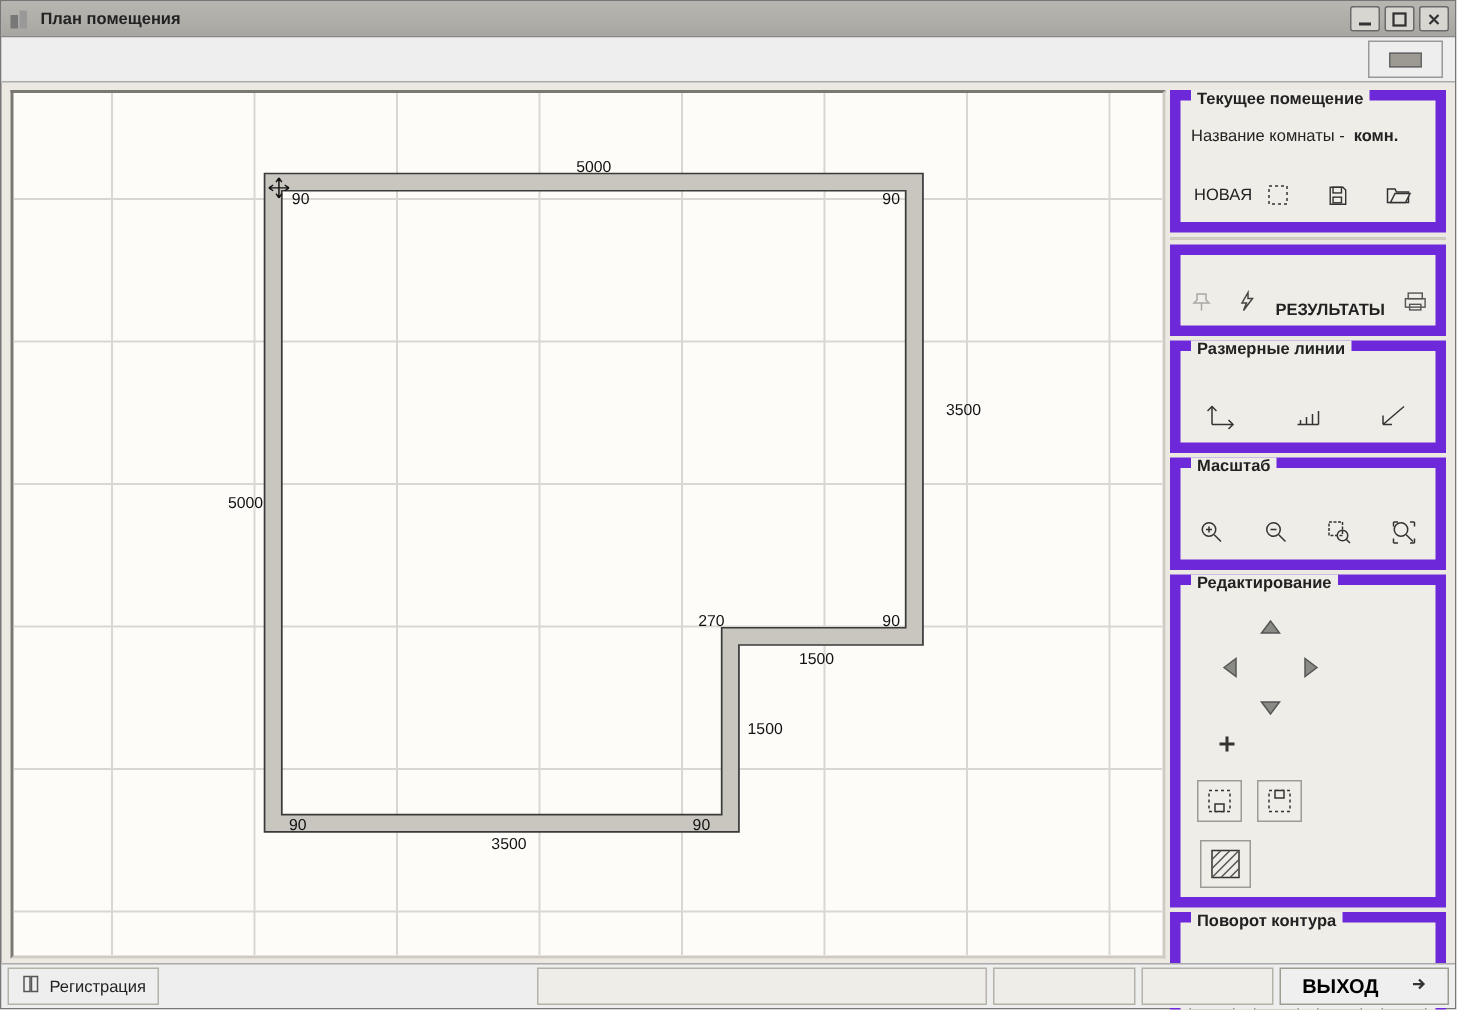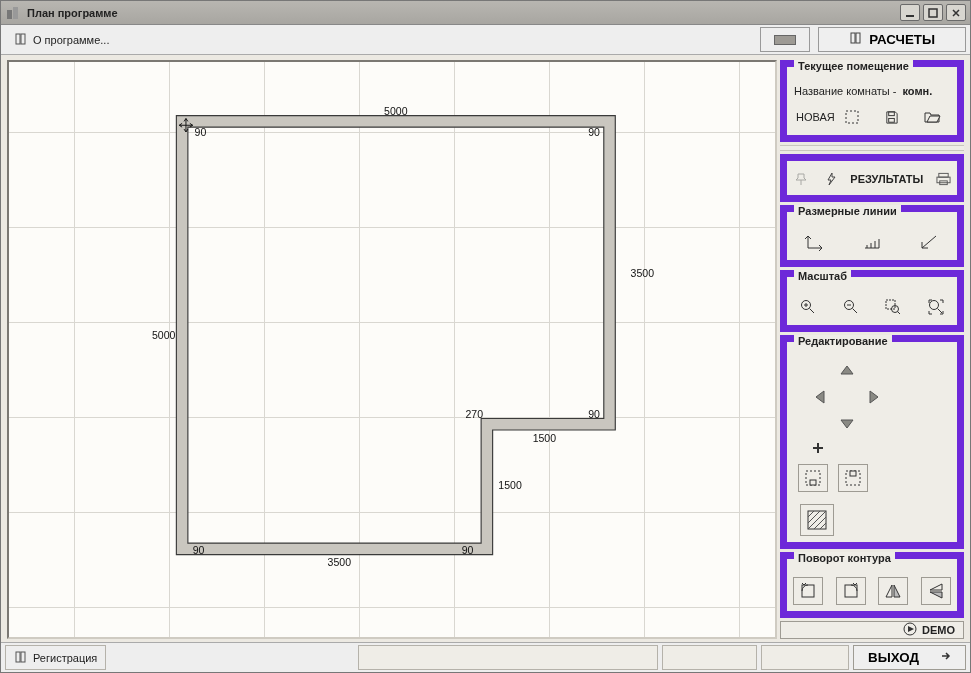--- a/index.html
+++ b/index.html
@@ -28,21 +28,21 @@
     background-size: 95px 95px;
     background-position: -30px -25px;
   }
   .plan { position:absolute; inset:0;text-align:center; }
   .plan svg { position:absolute; inset:0; width:100%; height:100%; }
   .dim { font-size:11px; fill:#111; font-family:Tahoma,sans-serif; }
 
   .side { width:184px; margin:5px 6px 3px 0; display:flex; flex-direction:column; gap:3px; }
   .panel { border:7px solid #6d28d9; background:#efede7; padding:4px 5px 6px; }
   .panel .legend { position:relative; top:-11px; left:2px; background:#efede7; padding:0 4px; font-weight:bold; display:inline-block; margin-bottom:-6px; }
-  .panel-row { display:flex; align-items:center; gap:10px; justify-content:space-around; margin-top:2px; }
+  .panel-row { display:flex; align-items:center; gap:10px; justify-content:space-around; margin-top:15px; }
   .iconbtn { width:26px; height:24px; display:flex; align-items:center; justify-content:center; cursor:pointer; border:1px solid transparent; }
   .iconbtn.framed { border:1px solid #9e9b93; width:30px; height:28px; }
   .small-text { font-size:11px; }
   .label-row { display:flex; gap:6px; padding:2px 2px 6px; }
   .edit-pad { display:grid; grid-template-columns:26px 26px 26px; grid-template-rows:26px 26px 26px; justify-content:start; margin-left:16px; }
   .edit-pad .cell { display:flex; align-items:center; justify-content:center; }
   .arrow { cursor:pointer; }
   .demo-bar { border:1px solid #9e9b93; background:#efede7; height:30px; display:flex; align-items:center; justify-content:flex-end; padding:0 8px; gap:5px; margin-top:auto;text-align:right; }
 
   .statusbar { height:30px; border-top:1px solid #aaa; background:#eee; display:flex; align-items:stretch; padding:2px 4px; gap:4px; }
@@ -61,59 +61,45 @@
 
 <div class="window">
 
   <div class="titlebar">
     <span class="icon">
       <svg viewBox="0 0 16 16">
           <rect x="2" y="5" width="5" height="9" fill="#777"></rect>
           <rect x="8" y="2" width="5" height="12" fill="#999"></rect>
         </svg>
     </span>
-    <span class="title">План программе</span>
+    <span class="title">План помещения</span>
     <div class="winbtns">
       <div class="winbtn">
           <svg viewBox="0 0 10 10">
             <rect x="1" y="7" width="8" height="2" fill="#333"></rect>
           </svg>
         </div>
       <div class="winbtn">
           <svg viewBox="0 0 10 10">
             <rect x="1" y="1" width="8" height="8" fill="none" stroke="#333" stroke-width="1.5"></rect>
           </svg>
         </div>
       <div class="winbtn">
           <svg viewBox="0 0 10 10">
             <path d="M2 2 L8 8 M8 2 L2 8" stroke="#333" stroke-width="1.5"></path>
           </svg>
         </div>
     </div>
   </div>
 
   <div class="toolbar-top">
-    <button class="btn">
-      <span><svg width="14" height="14" viewBox="0 0 14 14">
-            <rect x="2" y="2" width="4" height="10" fill="none" stroke="#555"></rect>
-            <rect x="7" y="2" width="4" height="10" fill="none" stroke="#555"></rect>
-          </svg></span>
-      <span>О программе...</span>
-    </button>
     <div class="spacer"></div>
     <div class="color-well">
         <div class="inner"></div>
       </div>
-    <button class="bigbtn">
-      <span><svg width="14" height="14" viewBox="0 0 14 14">
-            <rect x="2" y="2" width="4" height="10" fill="none" stroke="#444"></rect>
-            <rect x="7" y="2" width="4" height="10" fill="none" stroke="#444"></rect>
-          </svg></span>
-      <span>РАСЧЕТЫ</span>
-    </button>
   </div>
 
   <div class="body">
 
     <div class="canvas-wrap">
       <div class="grid"></div>
       <div class="plan">
         <svg viewBox="0 0 770 600">
 
           <path d="M160 56
@@ -182,21 +168,21 @@
                 <path d="M1 3h5l1 2h8v7H1z" fill="none" stroke="#333"></path>
                 <path d="M3 12 L6 6 h10 l-3 6z" fill="#efede7" stroke="#333"></path>
               </svg>
             </span>
         </div>
       </div>
 
       <div class="thin-divider"></div>
 
       <div class="panel" style="padding:4px 4px;">
-        <div class="panel-row" style="justify-content:space-between;">
+        <div class="panel-row" style="justify-content:space-between;align-items:flex-end;">
           <span class="iconbtn" style="opacity:.45">
               <svg width="14" height="14" viewBox="0 0 14 14">
                 <path d="M4 2h6v4l2 2H2l2-2z M7 8v5" stroke="#555" fill="none"></path>
               </svg>
             </span>
           <span class="iconbtn">
               <svg width="12" height="14" viewBox="0 0 12 14">
                 <path d="M7 1 L3 8 h3 l-2 5 6-8 h-3z" fill="none" stroke="#444"></path>
               </svg>
             </span>

